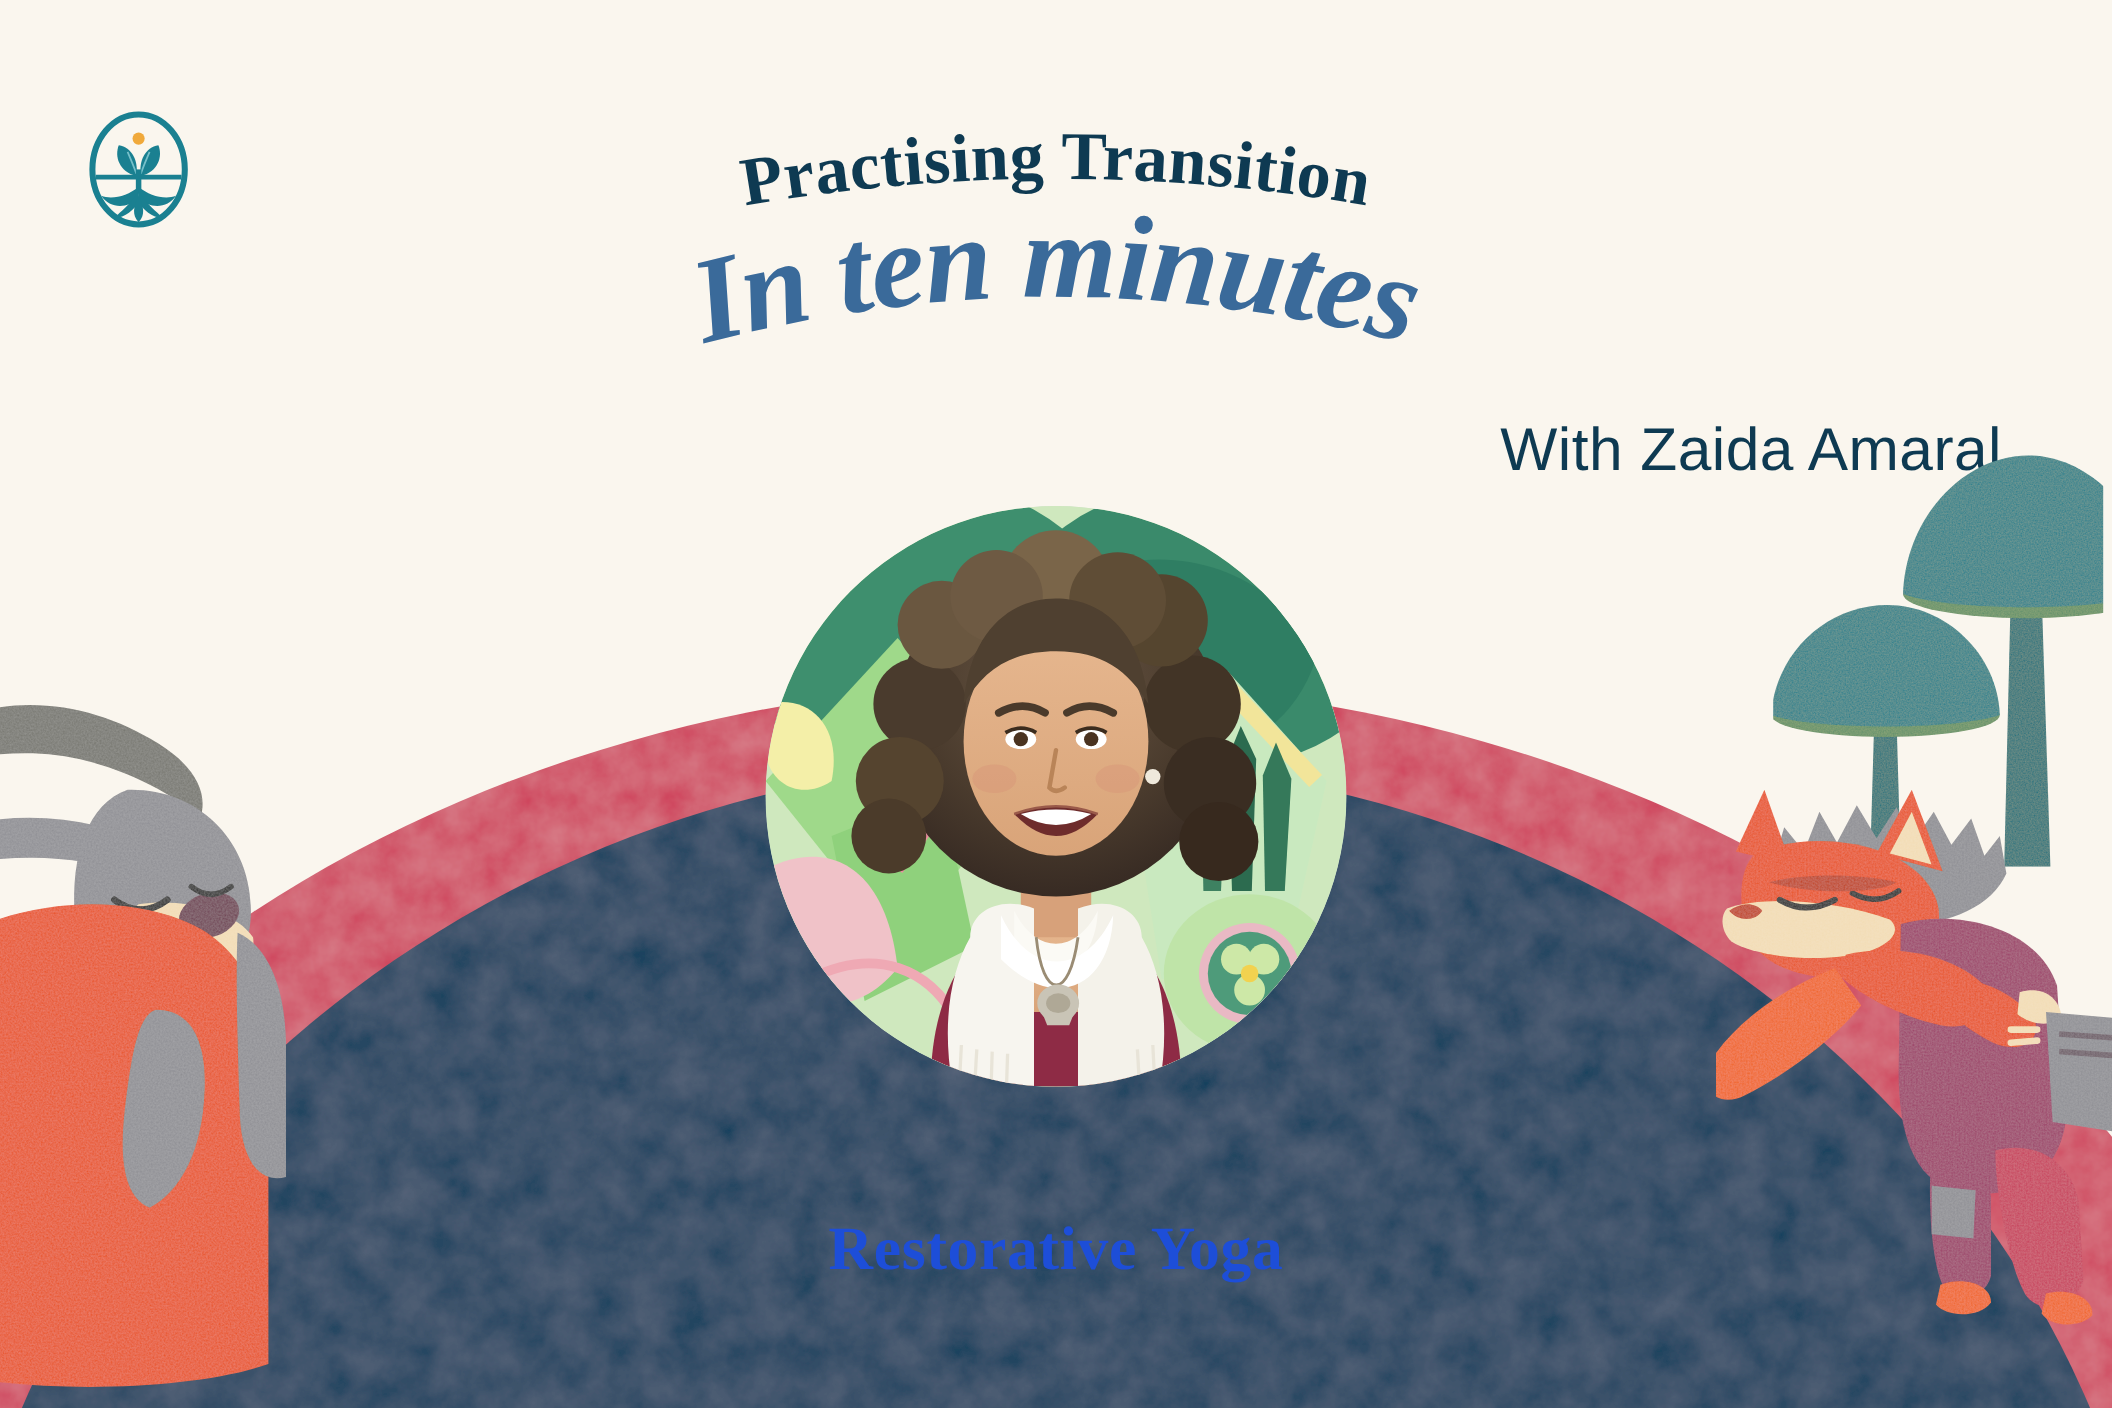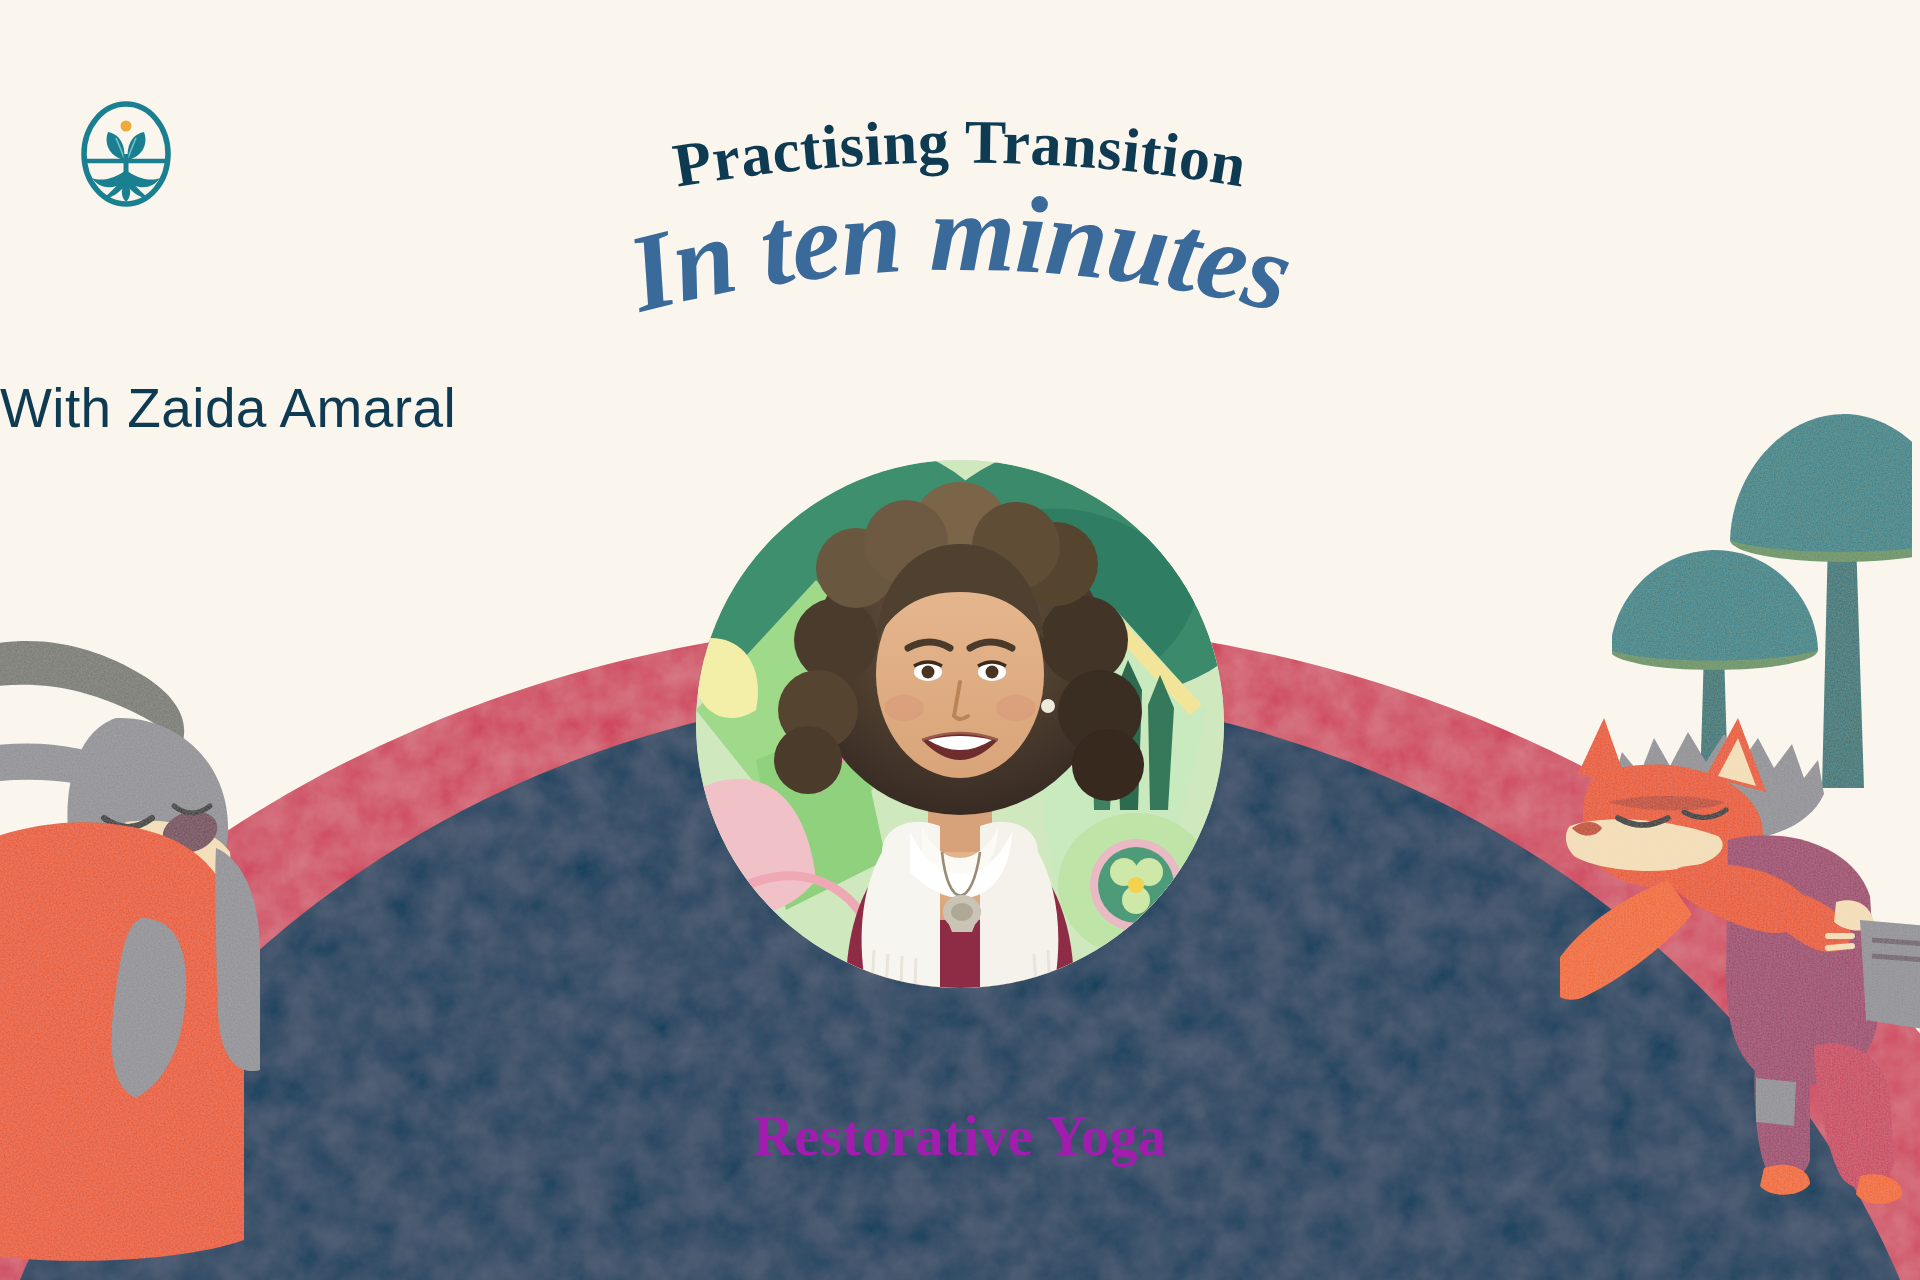--- a/index.html
+++ b/index.html
@@ -66,21 +66,21 @@
     font-family:"Liberation Serif", serif;
     font-weight:bold;
     font-style:italic;
     font-size:110px;
     fill:#3A6A9A;
     letter-spacing:-1px;
   }
 
   .with-line {
     position:absolute; left:0; top:376px; width:1820px;
-    text-align:left;
+    text-align:right;
     font-family:"Liberation Sans", sans-serif;
     font-weight:400;
     font-size:55px;
     color:#0E3A52;
     letter-spacing:0.4px;
   }
 
   
   .portrait {
     position:absolute;
@@ -92,21 +92,21 @@
   }
   .portrait svg { display:block; }
 
   
   .footer-title {
     position:absolute; left:0; top:1104px; width:1920px;
     text-align:center;
     font-family:"Liberation Serif", serif;
     font-weight:bold;
     font-size:56px;
-    color:#a21caf;
+    color:#1d4ed8;
     letter-spacing:0.6px;
   }
 
   
   .illus { position:absolute; }
   .illus-hare { left:-24px; top:600px;  width:360px; height:690px; }
   .illus-fox  { right:-10px; top:690px; width:370px; height:600px; }
   .illus-mush { right:8px;  top:388px;  width:300px; height:400px; }
 </style>
 </head>

